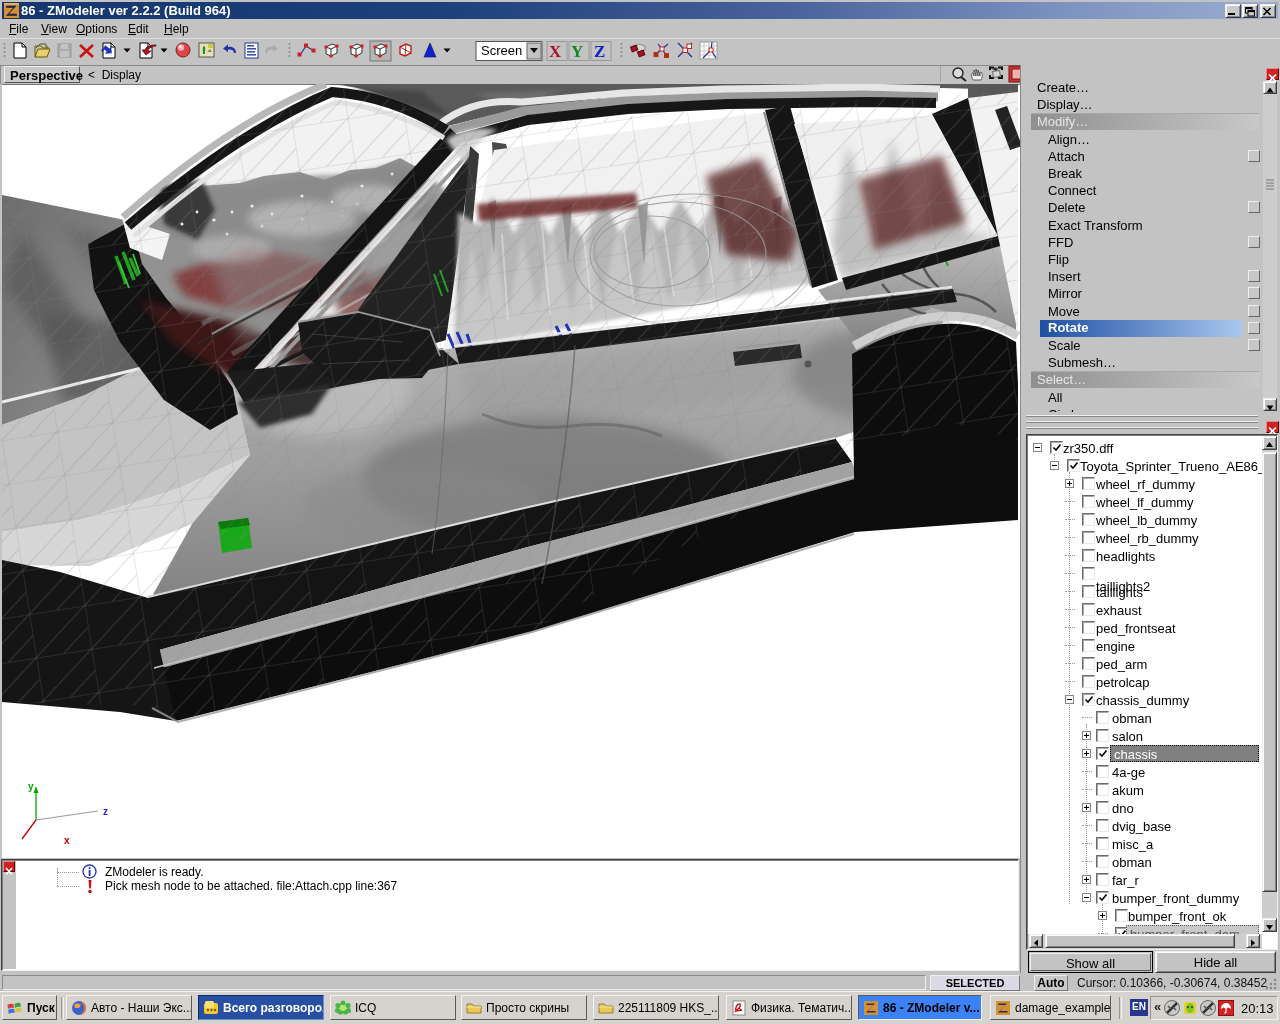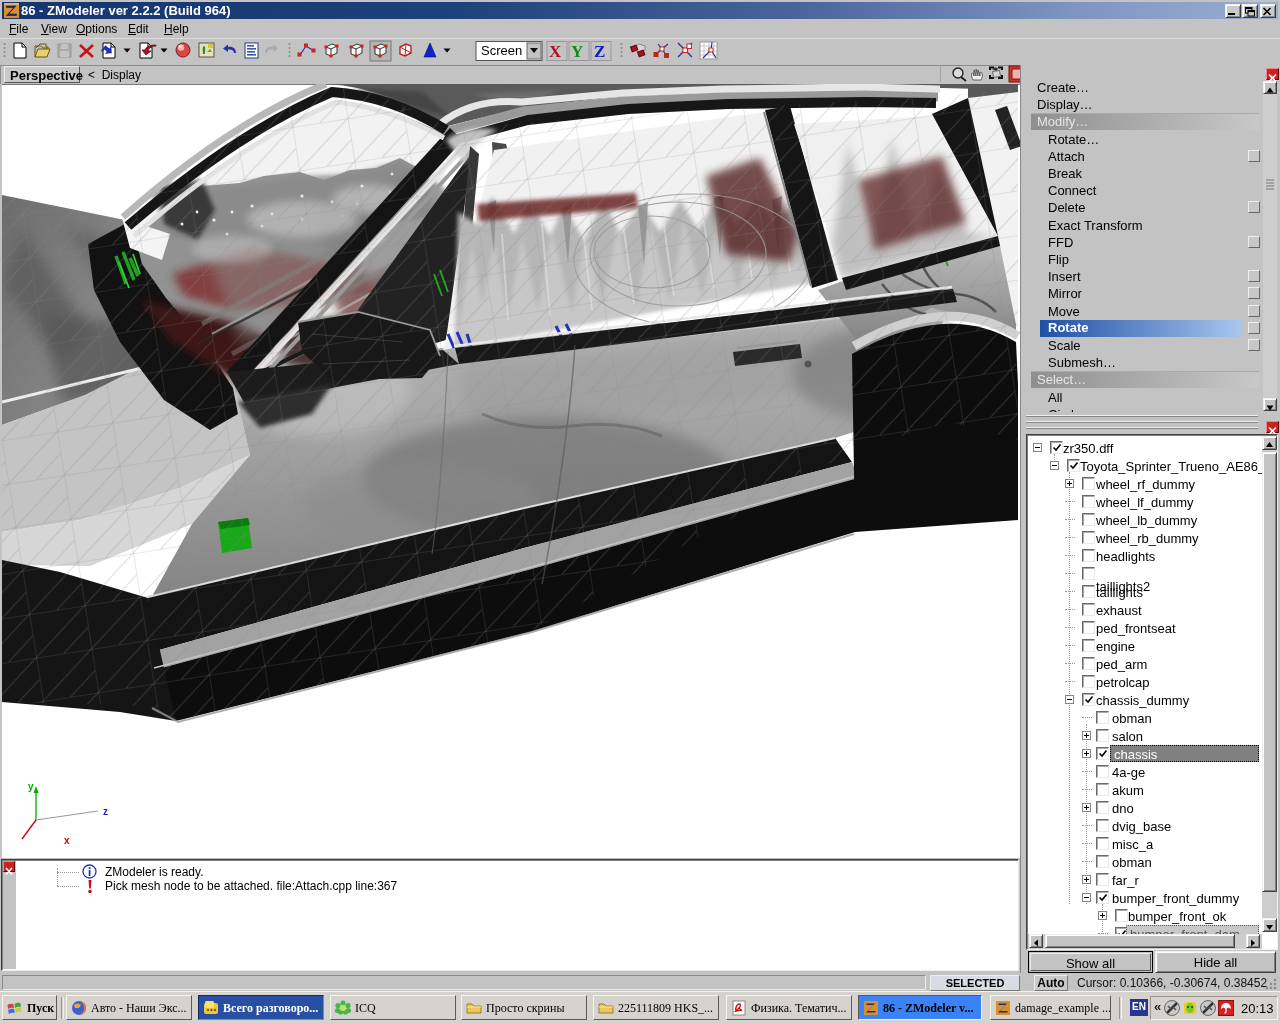--- a/index.html
+++ b/index.html
@@ -11,21 +11,21 @@
 .menuitem{top:2px;}
 #toolbar{left:0;top:38px;width:1280px;height:27px;background:#c3c3c3;border-top:1px solid #dddddd;}
 #viewbar{left:0;top:65px;width:1020px;height:19px;background:#c3c3c3;border-top:1px solid #8a8a8a;border-left:1px solid #8a8a8a;}
 #viewport{left:2px;top:84px;width:1018px;height:774px;background:#ffffff;border-top:1px solid #777;}
 #rightpanel{left:1020px;top:65px;width:260px;height:908px;background:#c3c3c3;border-left:1px solid #888;}
 #logwin{left:0;top:858px;width:1020px;height:115px;background:#c3c3c3;}
 #statusrow{left:0;top:973px;width:1280px;height:18px;background:#c3c3c3;}
 #taskbar{left:0;top:991px;width:1280px;height:33px;background:#d6d3ce;border-top:1px solid #f5f3f0;}
 .bevout{border:1px solid;border-color:#efefef #404040 #404040 #efefef;box-shadow:inset 1px 1px 0 #ffffff, inset -1px -1px 0 #808080;}
 .bevin{border:1px solid;border-color:#404040 #efefef #efefef #404040;box-shadow:inset 1px 1px 0 #808080, inset -1px -1px 0 #ffffff;}
-.tbtn{top:995px;height:25px;background:#d6d3ce;border:1px solid;border-color:#f4f2ee #5d5a55 #5d5a55 #f4f2ee;font-size:12px;color:#000;white-space:nowrap;overflow:hidden;font-family:Liberation Serif, serif;}
+.tbtn{top:995px;height:25px;background:#d6d3ce;border:1px solid;border-color:#f4f2ee #5d5a55 #5d5a55 #f4f2ee;font-size:12px;color:#000;white-space:nowrap;overflow:hidden;}
 .tbtn .lab{position:absolute;left:24px;top:5px;}
 .ticon{position:absolute;left:4px;top:4px;width:16px;height:16px;}
 u{text-decoration:underline;}
 </style></head>
 <body>
 <div class="abs" id="titlebar"></div>
 <div class="abs" id="titlegrad"></div>
 <svg class="abs" style="left:4px;top:3px" width="15" height="15">
     <rect x="0" y="0" width="15" height="15" fill="#d4922f"></rect>
     <rect x="0" y="0" width="15" height="2" fill="#e8b050"></rect>
@@ -369,21 +369,21 @@
   <line x1="34" y1="736" x2="20" y2="755" stroke="#cc0000" stroke-width="1.3"></line>
   <text x="62" y="760" fill="#cc0000">x</text>
  </g>
 </svg>
 <div class="abs" id="rightpanel"></div>
 <div class="abs" id="cmdlist" style="left:1022px;top:66px;width:258px;height:346px;background:#c3c3c3;font-size:13px;color:#000;overflow:hidden;">
     <div class="abs" style="left:15px;top:14px;">Create…</div>
 <div class="abs" style="left:15px;top:31.2px;">Display…</div>
 <div class="abs" style="left:9px;top:47.4px;width:228px;height:17px;background:linear-gradient(90deg,#8f8f8f,#c8c8c8);border-top:1px solid #aaa;"></div>
 <div class="abs" style="left:15px;top:48.4px;color:#e6e6e6;">Modify…</div>
-<div class="abs" style="left:26px;top:65.6px;">Rotate…</div>
+<div class="abs" style="left:26px;top:65.6px;">Align…</div>
 <div class="abs" style="left:26px;top:82.8px;">Attach</div>
 <div class="abs" style="left:226px;top:83.8px;width:12px;height:12px;background:#c7c7c7;border:1px solid;border-color:#eee #666 #666 #eee;"></div>
 <div class="abs" style="left:26px;top:100.0px;">Break</div>
 <div class="abs" style="left:26px;top:117.2px;">Connect</div>
 <div class="abs" style="left:26px;top:134.4px;">Delete</div>
 <div class="abs" style="left:226px;top:135.4px;width:12px;height:12px;background:#c7c7c7;border:1px solid;border-color:#eee #666 #666 #eee;"></div>
 <div class="abs" style="left:26px;top:151.6px;">Exact Transform</div>
 <div class="abs" style="left:26px;top:168.79999999999998px;">FFD</div>
 <div class="abs" style="left:226px;top:169.79999999999998px;width:12px;height:12px;background:#c7c7c7;border:1px solid;border-color:#eee #666 #666 #eee;"></div>
 <div class="abs" style="left:26px;top:185.99999999999997px;">Flip</div>

